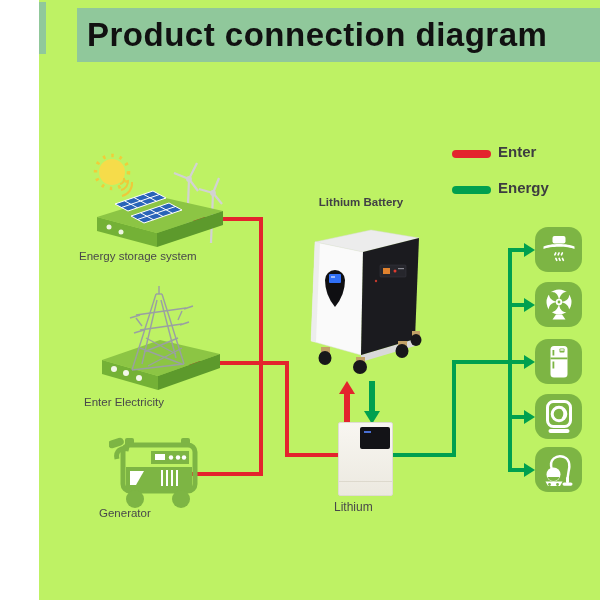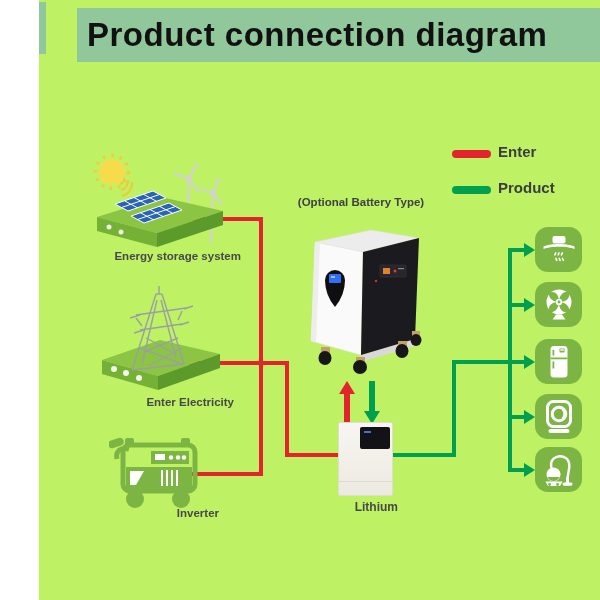--- a/index.html
+++ b/index.html
@@ -17,21 +17,21 @@
   .hline,.vline{position:absolute;}
   .red{background:var(--enter-line);}
   .green{background:var(--output-line);}
   .head-right{width:0;height:0;border-top:7px solid transparent;border-bottom:7px solid transparent;
               border-left:11px solid var(--output-line);}
   .head-up{width:0;height:0;border-left:8px solid transparent;border-right:8px solid transparent;
            border-bottom:13px solid var(--enter-line);}
   .head-down{width:0;height:0;border-left:8px solid transparent;border-right:8px solid transparent;
              border-top:13px solid var(--output-line);}
   
-  .cap{font-size:11.5px;font-weight:bold;color:var(--label-text);text-align:right;}
+  .cap{font-size:11.5px;font-weight:normal;color:var(--label-text);text-align:left;}
   .battery-cap{font-size:11.5px;font-weight:bold;color:#414045;text-align:center;line-height:1.3;}
   
   .tile{width:47px;height:45px;border-radius:13px;background:var(--appliance-green);
         display:flex;align-items:center;justify-content:center;}
   
   .inverter-body{width:55px;height:74px;background:linear-gradient(#f8f6f1,#ece9e0);
                  border:1px solid #dfdcd2;border-radius:2px;box-sizing:border-box;}
   .inverter-screen{position:absolute;left:21px;top:4px;width:30px;height:22px;background:#131317;
                    border-radius:2px;}
   .inverter-seam{position:absolute;left:0;bottom:13px;width:100%;height:1px;background:#ddd9cd;}
@@ -44,21 +44,21 @@
 
   <div class="abs band" style="left:0;top:2px;width:7px;height:52px;"></div>
   <div class="abs band" style="right:0;top:2px;width:7px;height:52px;"></div>
   <div class="abs band" style="left:38px;top:8px;width:530px;height:54px;padding-left:10px;box-sizing:border-box;">
     <div class="title">Product connection diagram</div>
   </div>
 
   <div class="abs swatch red" style="left:413px;top:150px;"></div>
   <div class="abs legend-label" style="left:459px;top:143px;">Enter</div>
   <div class="abs swatch green" style="left:413px;top:186px;"></div>
-  <div class="abs legend-label" style="left:459px;top:179px;">Product</div>
+  <div class="abs legend-label" style="left:459px;top:179px;">Energy</div>
 
   <div class="hline red" style="left:150px;top:217px;width:74px;height:4px;"></div>
   <div class="vline red" style="left:220px;top:217px;width:4px;height:259px;"></div>
   <div class="hline red" style="left:148px;top:361px;width:76px;height:4px;"></div>
   <div class="hline red" style="left:220px;top:361px;width:30px;height:4px;"></div>
   <div class="vline red" style="left:246px;top:361px;width:4px;height:96px;"></div>
   <div class="hline red" style="left:246px;top:453px;width:55px;height:4px;"></div>
   <div class="hline red" style="left:150px;top:472px;width:74px;height:4px;"></div>
 
   <div class="abs head-up" style="left:300px;top:381px;"></div>
@@ -174,24 +174,24 @@
       <circle cx="62" cy="24.5" r="2.2"></circle>
         <circle cx="69" cy="24.5" r="2.2"></circle>
         <circle cx="75" cy="24.5" r="2.2"></circle>
       <polygon points="21,38 35,38 27,52 21,52"></polygon>
       <rect x="52" y="37" width="2" height="16"></rect>
         <rect x="57" y="37" width="2" height="16"></rect>
       <rect x="62" y="37" width="2" height="16"></rect>
         <rect x="67" y="37" width="2" height="16"></rect>
     </g>
   </svg>
-  <div class="abs cap" style="left:60px;top:507px;width:120px;">Inverter</div>
+  <div class="abs cap" style="left:60px;top:507px;width:120px;">Generator</div>
 
   <div class="abs battery-cap" style="left:242px;top:195px;width:160px;">
-    <div>(Optional Battery Type)</div>
+    <div>Lithium Battery</div>
   </div>
   <svg class="abs" style="left:263px;top:225px;" width="125" height="150" viewBox="0 0 125 150">
     <polygon points="13,17 69,5 117,13 61,27" fill="#ececec" stroke="#ddd" stroke-width="0.5"></polygon>
     <polygon points="13,17 61,27 59,130 9,116" fill="#fafafa" stroke="#e3e3e3" stroke-width="0.5"></polygon>
     <polygon points="13,17 18,18 14,117 9,116" fill="#ededed"></polygon>
     <polygon points="59,130 113,114 113,121 59,137" fill="#d9d9d9"></polygon>
     <polygon points="61,27 117,13 113,114 59,130" fill="#1b1b1f"></polygon>
     <g>
       <path d="M23,55 a10,10 0 1 1 20,0 q0,15 -10,27 q-10,-12 -10,-27" fill="#0f0f12"></path>
       <rect x="27" y="49" width="12" height="9" rx="1" fill="#2f6ff5"></rect>

